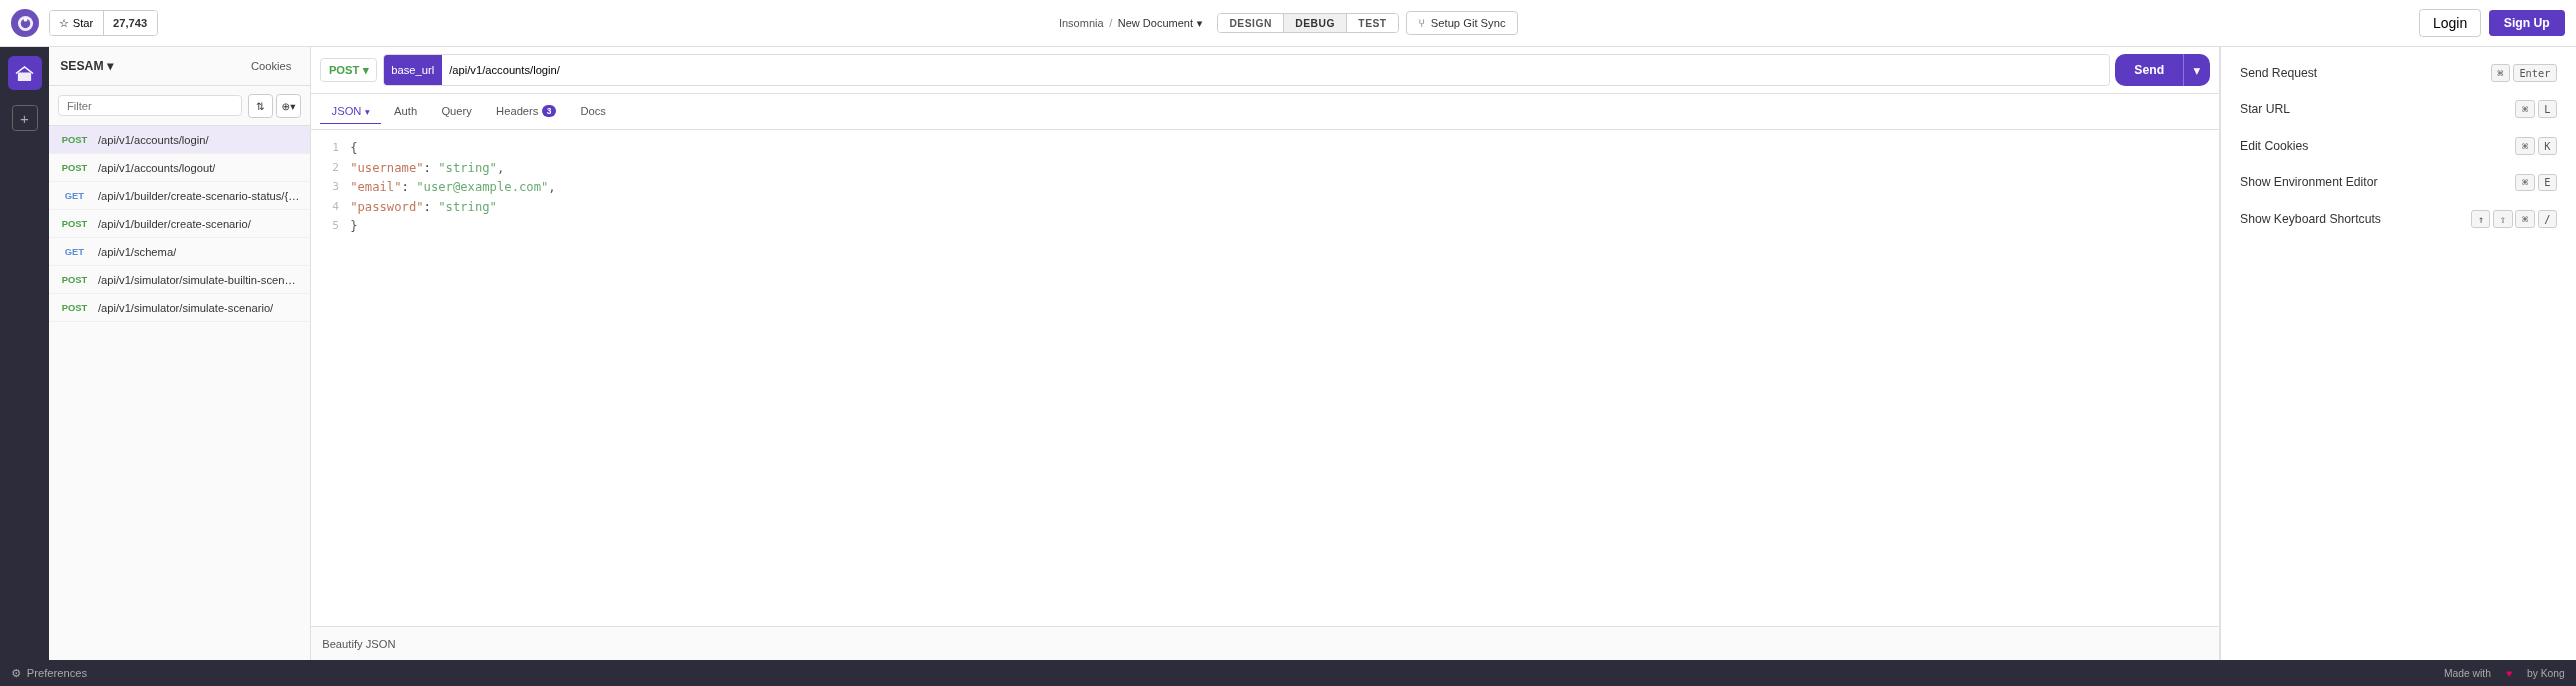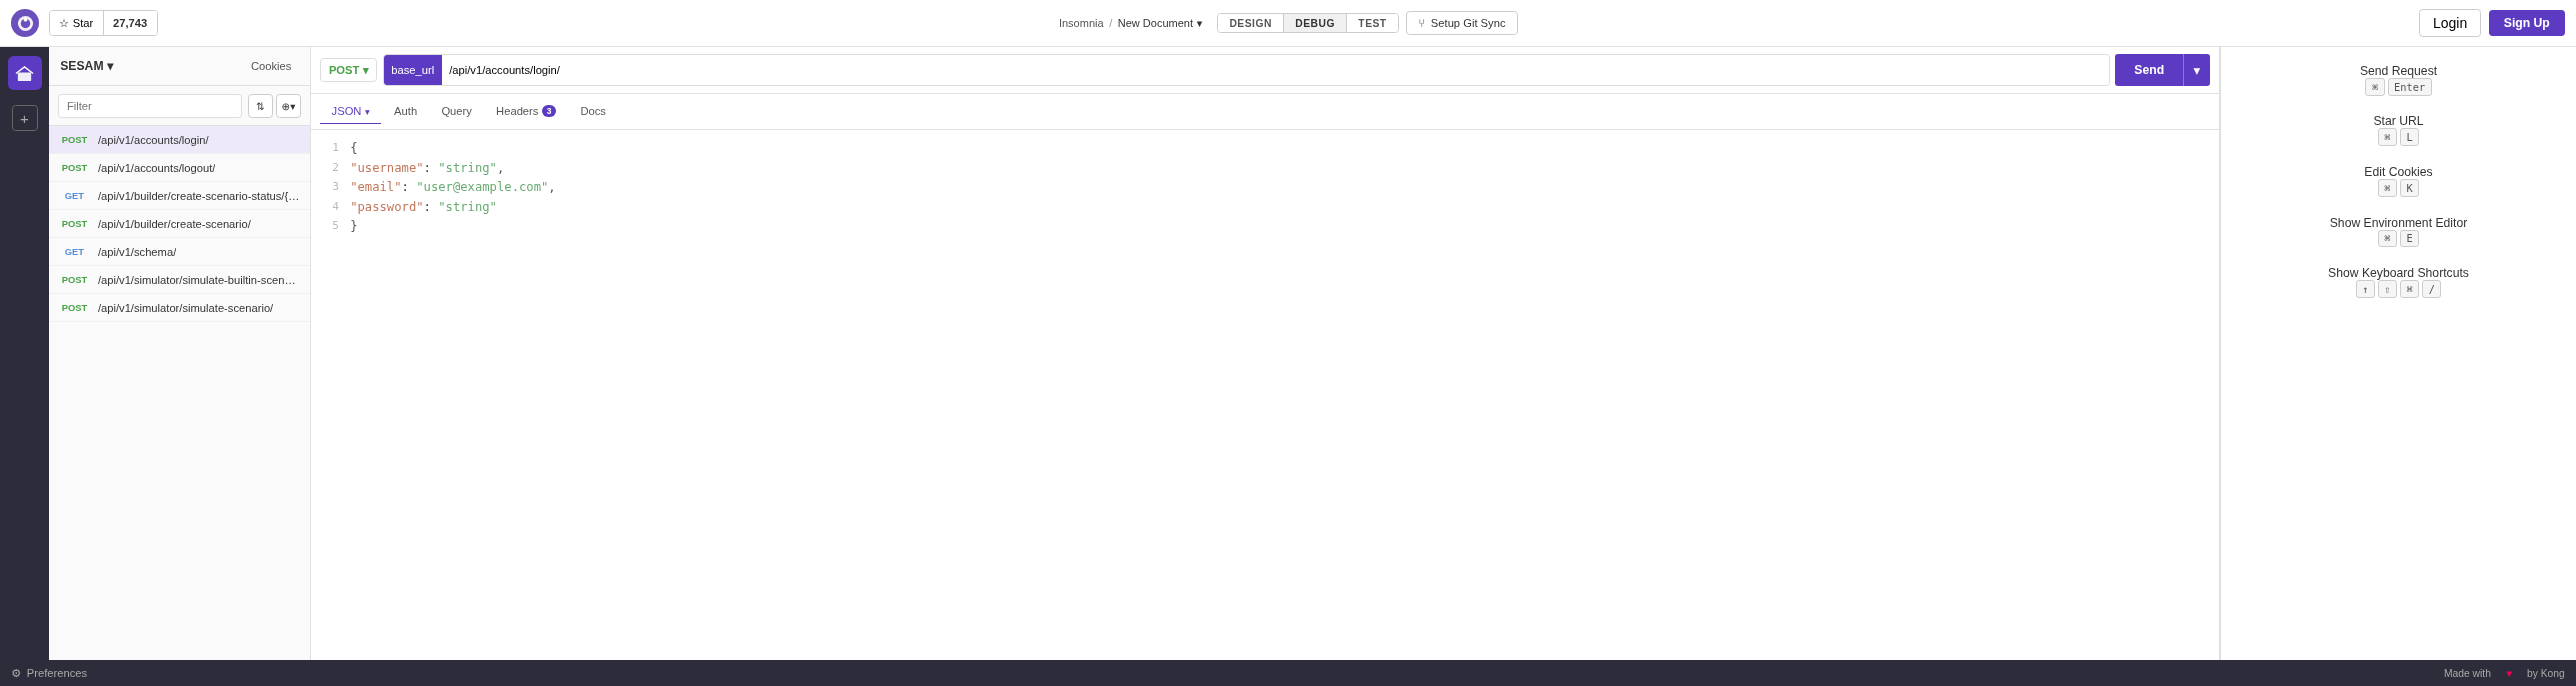--- a/index.html
+++ b/index.html
@@ -218,20 +218,21 @@
     }
     .cookies-link {
       font-size: 11.2px;
       color: #555;
       cursor: pointer;
       padding: 3.7px 7.5px;
     }
     .filter-row {
       padding: 7.5px 9.4px;
       display: flex;
+      align-items: center;
       gap: 6px;
       border-bottom: 0.9px solid #e0e0e0;
     }
     .filter-input {
       flex: 1;
       border: 0.9px solid #ddd;
       border-radius: 3.7px;
       padding: 3.7px 7.5px;
       font-size: 11.2px;
       background: #fff;
@@ -338,21 +339,21 @@
       flex: 1;
       padding: 3.7px 7.5px;
       font-size: 11.2px;
       border: none;
       outline: none;
       background: transparent;
     }
     .send-btn-group {
       display: flex;
       height: 32px;
-      border-radius: 3px;
+      border-radius: 10px;
       overflow: hidden;
     }
     .send-btn-main {
       background: #5c3bc2;
       color: #fff;
       border: none;
       padding: 0 19px;
       font-size: 12.2px;
       font-weight: 600;
       cursor: pointer;
@@ -445,21 +446,20 @@
       border-left: 0.9px solid #e0e0e0;
       padding: 7.5px 0;
       overflow-y: auto;
     }
     .shortcut-row {
       display: flex;
       align-items: center;
       justify-content: space-between;
       padding: 9.4px 19px;
       font-size: 12.2px;
-      flex-direction: column;
     }
     .shortcut-label { color: #333; }
     .shortcut-keys {
       display: flex;
       align-items: center;
       gap: 2.8px;
     }
     .kbd {
       background: #f5f5f5;
       border: 0.9px solid #ccc;
@@ -662,20 +662,23 @@
         <div class="code-line">
           <span class="line-num">4</span>
           <span class="code-content"><span style="color:#333">  </span><span style="color:#c2785c">"password"</span><span style="color:#333">: </span><span style="color:#6aab73">"string"</span></span>
         </div>
         <div class="code-line">
           <span class="line-num">5</span>
           <span class="code-content"><span style="color:#555">}</span></span>
         </div>
       </div>
 
+    <div class="beautify-bar">
+      <span class="beautify-link">Beautify JSON</span>
+    </div>
   </div>
 
   <div class="shortcuts-panel">
   <div class="shortcut-row">
       <span class="shortcut-label">Send Request</span>
       <div class="shortcut-keys">
           <span class="kbd">⌘</span>
           <span class="kbd">Enter</span>
         </div>
     </div>

